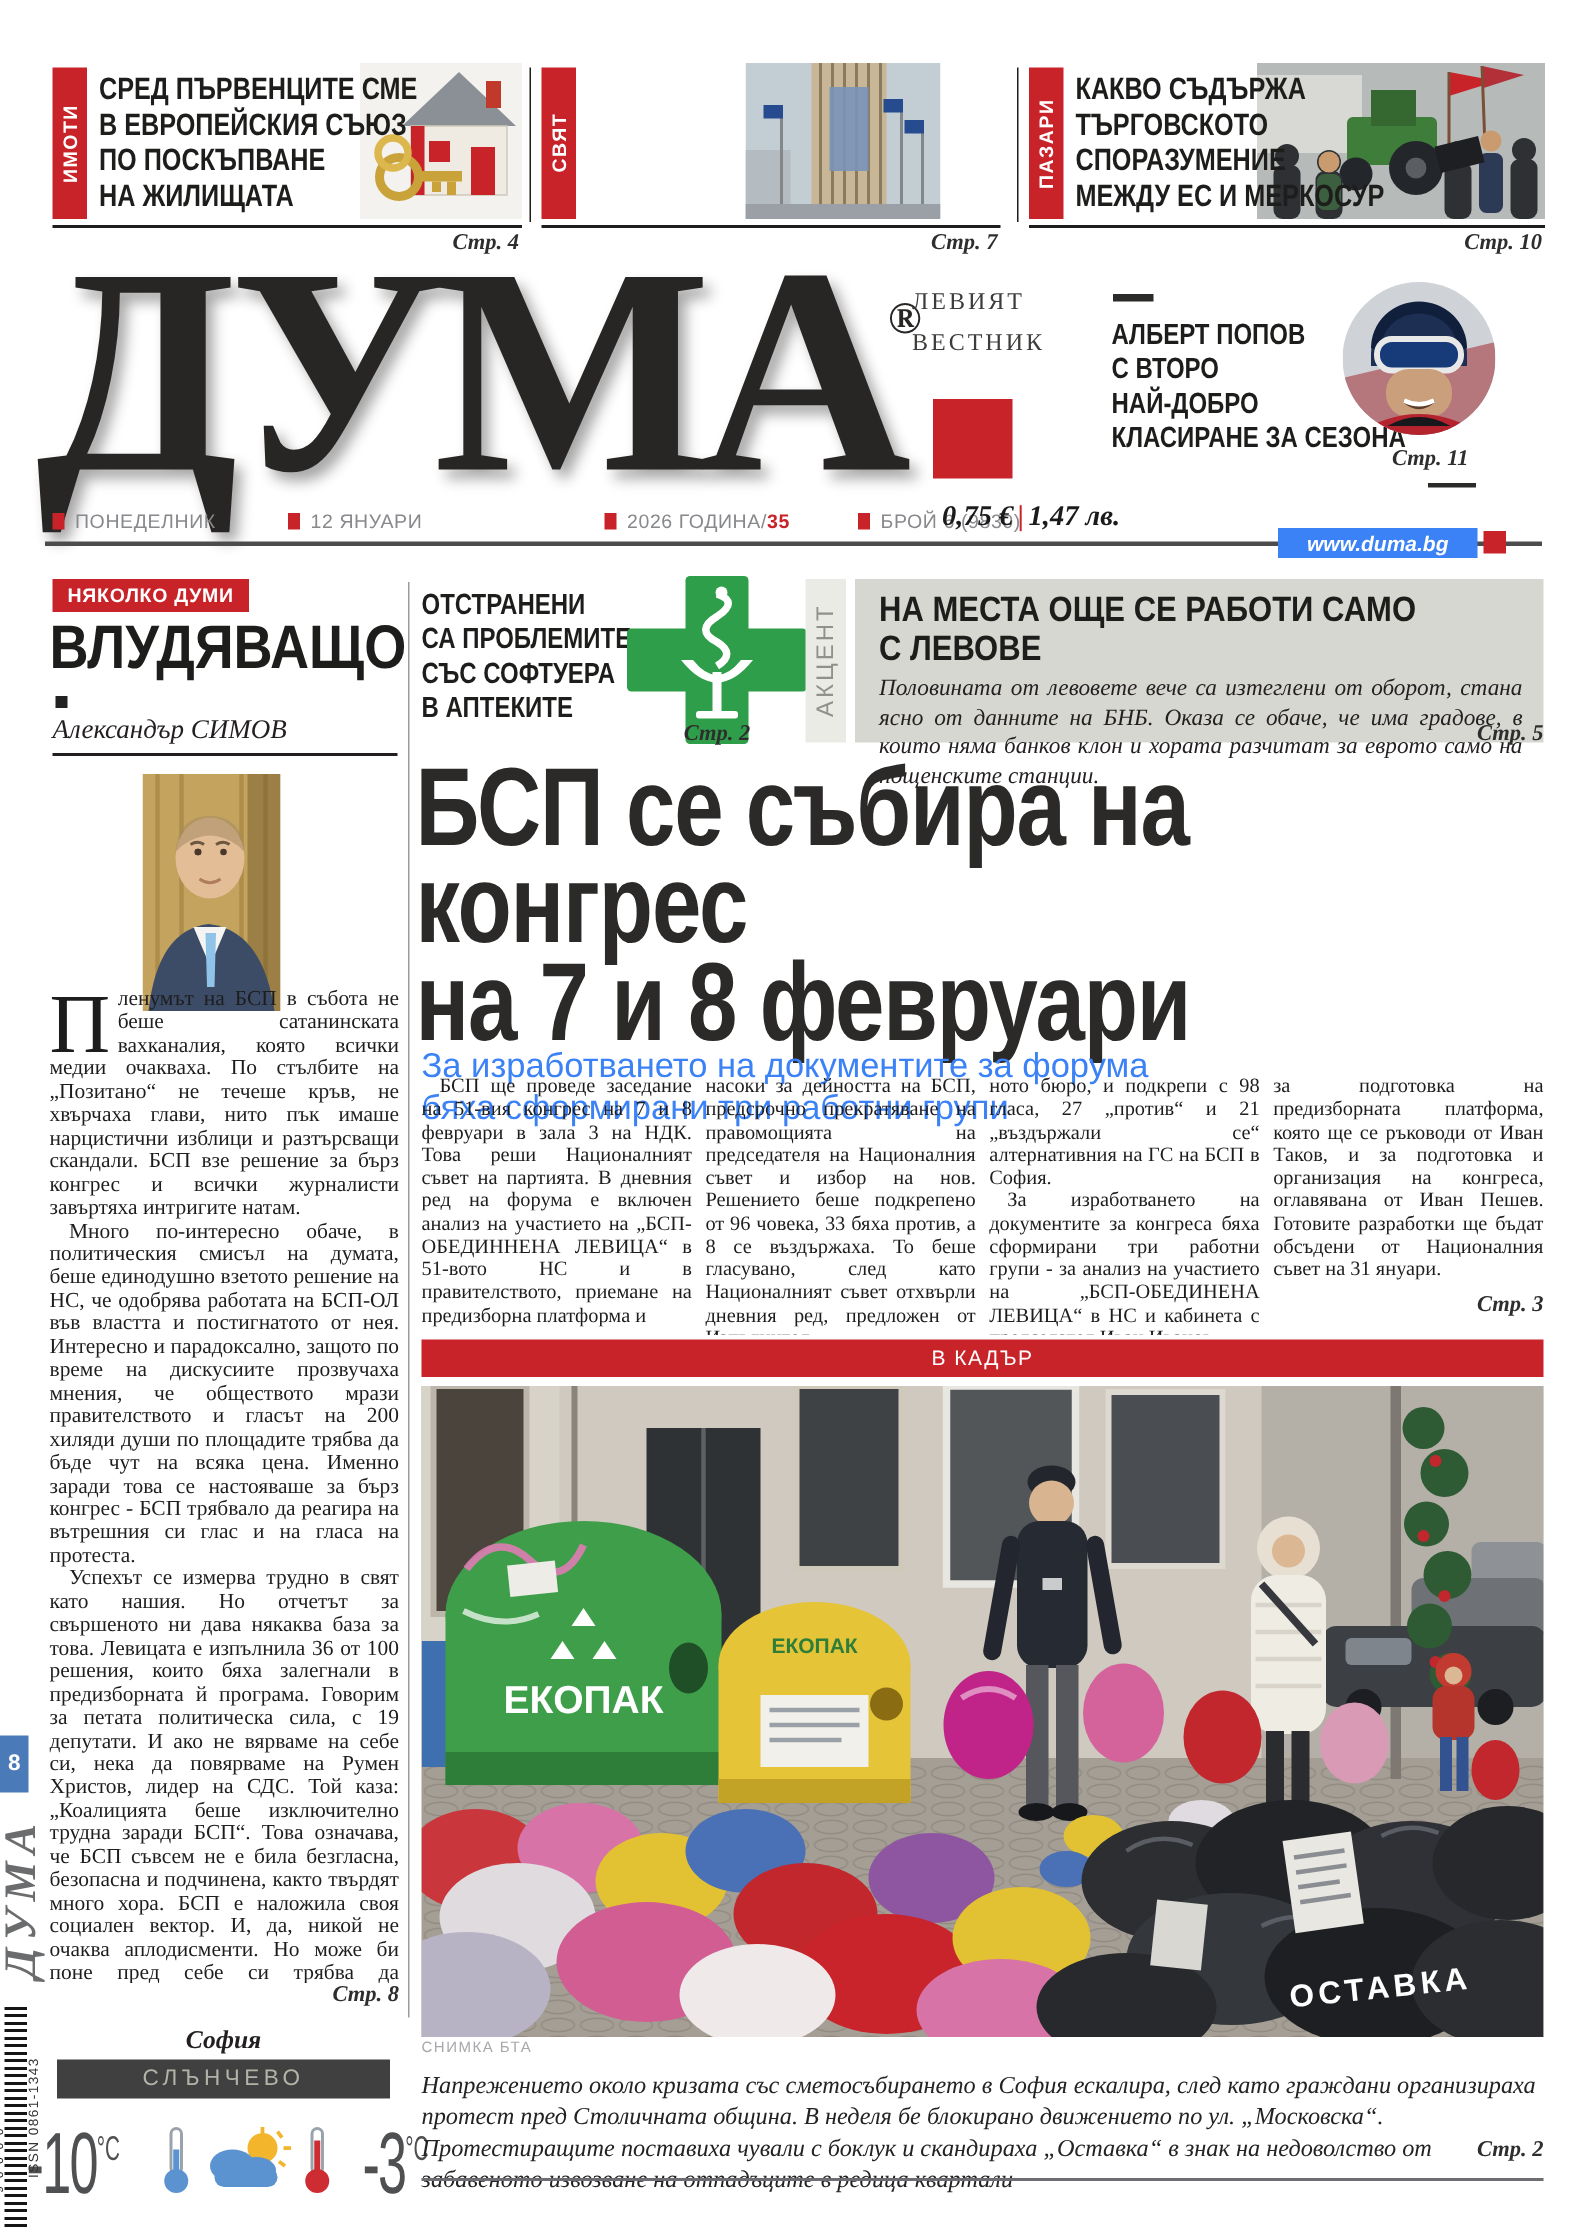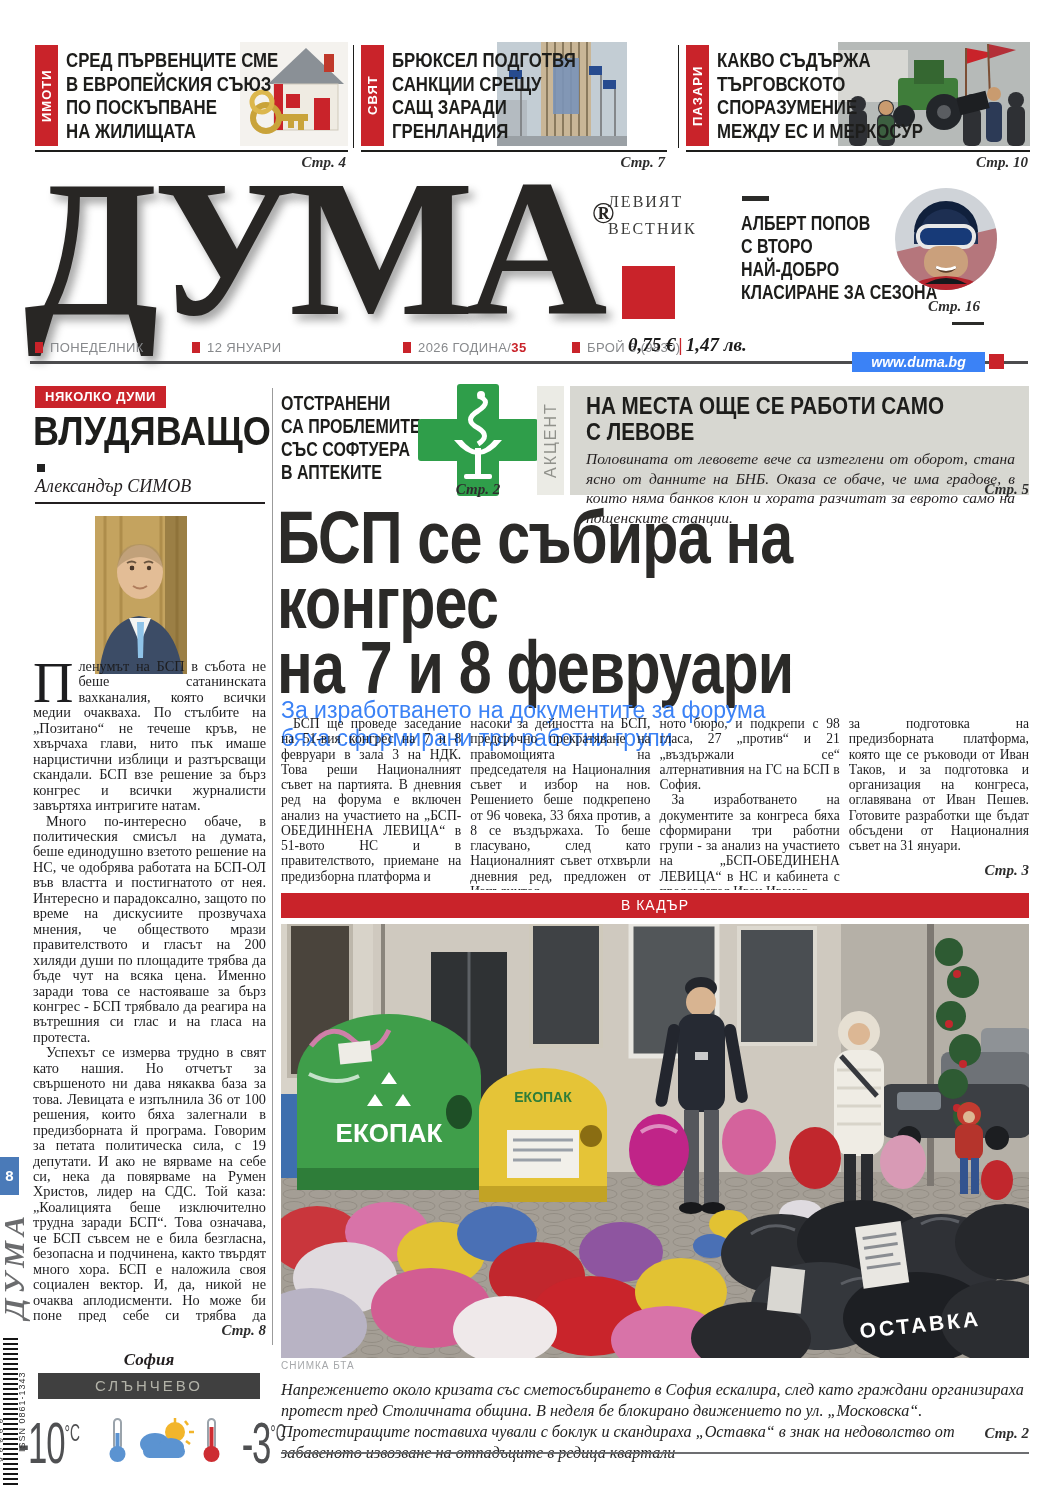--- a/index.html
+++ b/index.html
@@ -152,24 +152,20 @@
     </div>
     <div class="t-rule"></div>
     <div class="t-page pageref">Стр. 4</div>
   </div>
   <div class="divider-v" style="left:353px;top:45px;height:103px;"></div>
 
   <div class="teaser" style="left:361px;width:306px;">
     <div class="t-tab">
         <span>СВЯТ</span>
       </div>
-    <div class="t-title"><span class="cond" style="transform:scaleX(.82);">БРЮКСЕЛ ПОДГОТВЯ
-САНКЦИИ СРЕЩУ
-САЩ ЗАРАДИ
-ГРЕНЛАНДИЯ</span></div>
     <div class="t-img" style="right:40px;width:130px;height:104px;">
       <svg width="130" height="104" viewBox="0 0 130 104" preserveAspectRatio="none">
         <rect width="130" height="104" fill="#c3cdd4"></rect>
         <rect x="0" y="58" width="30" height="46" fill="#b4bbc1"></rect>
         <rect x="44" y="0" width="50" height="104" fill="#c9b697"></rect>
         <g stroke="#8a7a5e" stroke-width="2">
           <line x1="50" y1="0" x2="50" y2="104"></line>
             <line x1="58" y1="0" x2="58" y2="104"></line>
           <line x1="66" y1="0" x2="66" y2="104"></line>
             <line x1="74" y1="0" x2="74" y2="104"></line>
@@ -251,21 +247,21 @@
       <path d="M19 48 a32 31 0 0 1 64 0 v8 h-64 z" fill="#1d2f52"></path>
       <path d="M19 44 a32 31 0 0 1 64 0 l-6 2 a26 25 0 0 0 -52 0 z" fill="#10203c"></path>
       <rect x="23" y="38" width="56" height="21" rx="10" fill="#173a78" stroke="#e8e8e8" stroke-width="4"></rect>
       <rect x="29" y="58" width="44" height="32" rx="15" fill="#caa07c"></rect>
       <path d="M41 79 q10 9 20 0" stroke="#5a3c28" stroke-width="2.5" fill="none"></path>
       <path d="M41 79 q10 5 20 0" stroke="#fff" stroke-width="3" fill="none"></path>
       <path d="M8 102 q43 -28 86 0 z" fill="#b5242e"></path>
       <path d="M30 96 q21 -12 42 0 z" fill="#16181c"></path>
     </svg>
   </div>
-  <div class="abs sport-page pageref">Стр. 16</div>
+  <div class="abs sport-page pageref">Стр. 11</div>
   <div class="abs sport-under"></div>
 
   <div class="abs dl-item" style="left:35px;">
       <span class="sq"></span>
       <span>ПОНЕДЕЛНИК</span>
     </div>
   <div class="abs dl-item" style="left:192px;">
       <span class="sq"></span>
       <span>12 ЯНУАРИ</span>
     </div>

